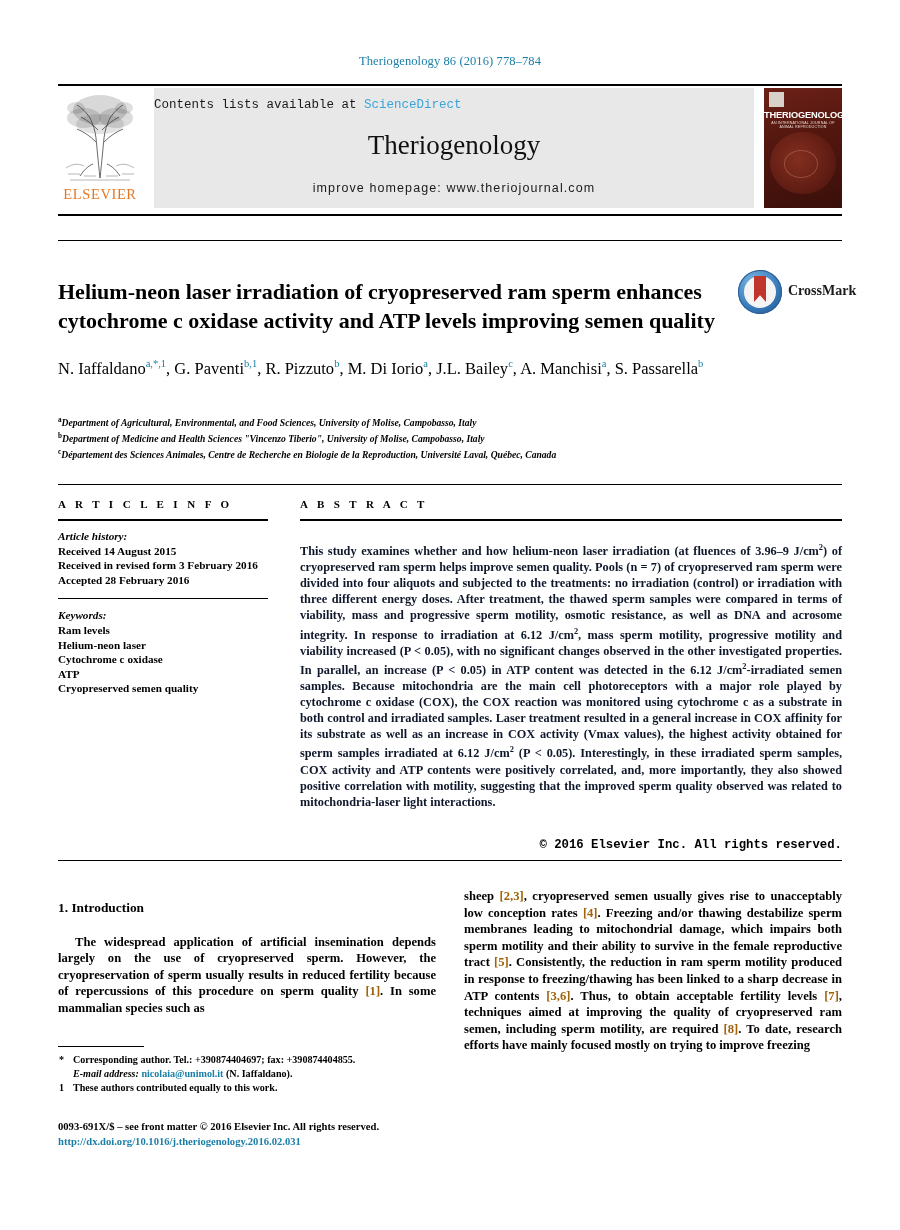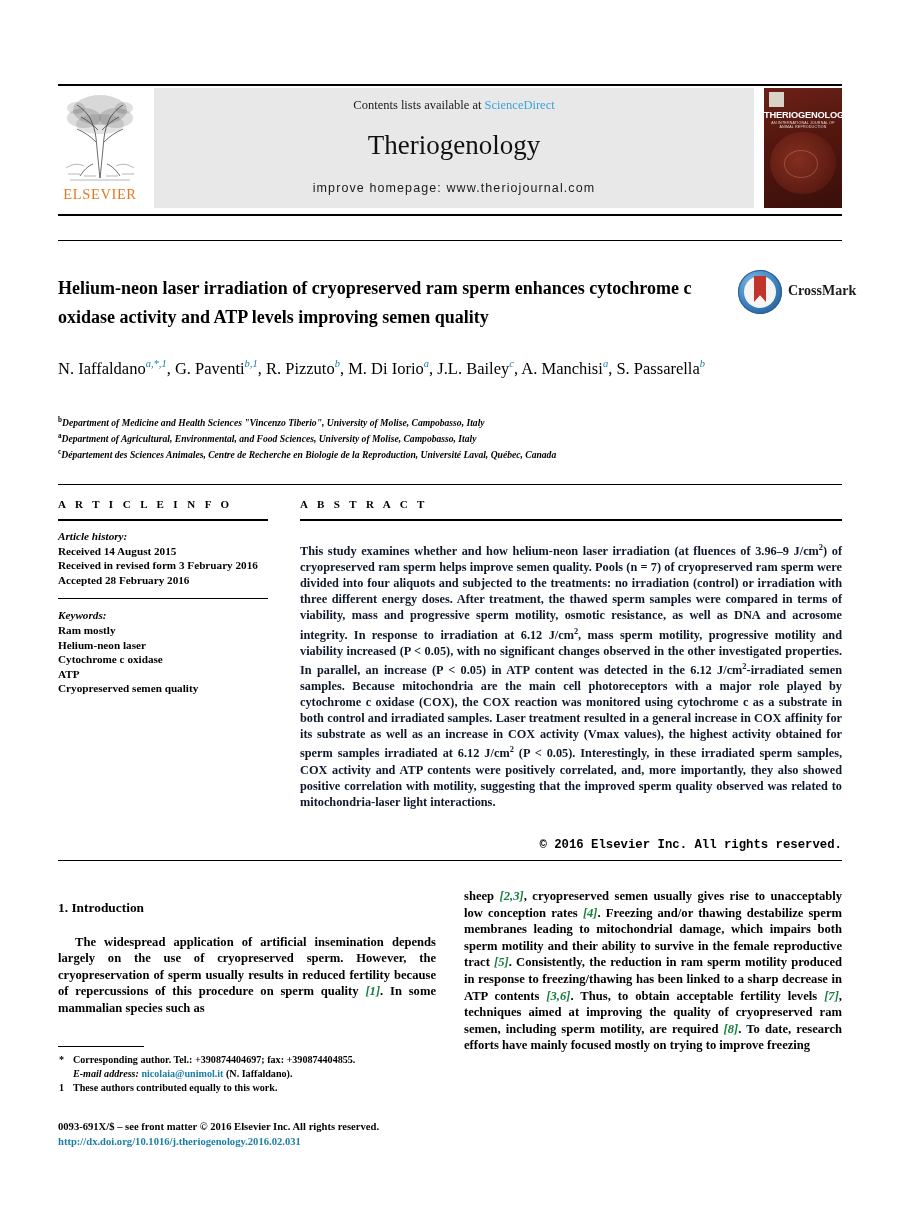--- a/index.html
+++ b/index.html
@@ -73,23 +73,23 @@
   .contents-box {
     position: absolute;
     left: 96px; top: 0;
     width: 600px; height: 120px;
     background: #e8e8e8;
   }
   .contents-line {
     position: absolute;
     left: 0; top: 10px;
     width: 600px;
-    text-align: center;
+    text-align: left;
     font-size: 12.5px;
-    font-family: Liberation Serif, serif;
+    font-family: Liberation Mono, monospace;
     color: #1a1a1a;
   }
   .contents-line .sd {
     color: #3aa3d8;
   }
   .journal-name {
     position: absolute;
     left: 0; top: 42px;
     width: 600px;
     text-align: center;
@@ -157,21 +157,21 @@
     font-family: "Liberation Sans", sans-serif;
   }
 
   
   .rule-title { position:absolute; left:58px; top:240px; width:784px; height:1px; background:#000; }
 
   .article-title {
     position: absolute;
     left: 58px; top: 262px;
     width: 660px;
-    font-size: 18px;
+    font-size: 22px;
     line-height: 29px;
     font-family: "Liberation Serif", serif;
     color: #000;
   }
   .crossmark {
     position: absolute;
     left: 738px; top: 270px;
     width: 104px; height: 46px;
   }
   .cm-badge {
@@ -206,21 +206,21 @@
   }
 
   .authors {
     position: absolute;
     left: 58px; top: 352px;
     width: 700px;
     font-size: 16.5px;
     line-height: 24px;
     font-family: "Liberation Serif", serif;
   }
-  .authors sup { font-size: 10.5px; color: #1a7fa8; font-style: italic; }
+  .authors sup { font-size: 10.5px; color: #1a7fa8; }
 
   .affiliations {
     position: absolute;
     left: 58px; top: 414px;
     width: 740px;
     font-size: 9.6px;
     line-height: 12.6px;
     font-style: italic;
     font-weight: bold;
     font-family: "Liberation Serif", serif;
@@ -295,21 +295,21 @@
   .body-col.left  { left: 58px; }
   .body-col.right { left: 464px; }
   .sec-title {
     font-size: 13.4px;
     font-weight: bold;
     margin-bottom: 17px;
     font-family: "Liberation Serif", serif;
     margin-top: 12px;
   }
   .para { text-indent: 17px; margin: 0; }
-  .cit { color: #15803d; font-style: italic; }
+  .cit { color: #a16207; }
 
   
   .foot-rule {
     position: absolute;
     left: 58px; top: 1046px;
     width: 86px; height: 1px;
     background: #000;
   }
   .footnotes {
     position: absolute;
@@ -334,20 +334,21 @@
     font-family: "Liberation Serif", serif;
     font-weight: bold;
   }
   .imprint .doi { color: #1a7fa8; }
 </style>
 </head>
 <body>
 
 <div class="page">
 
+  <div class="running-head">Theriogenology 86 (2016) 778–784</div>
 
   <div class="rule rule-top"></div>
 
   <div class="masthead">
 
     <div class="elsevier-logo">
       <div class="elsevier-tree">
         <svg width="80" height="92" viewBox="0 0 80 92">
           <g stroke="#2b2b2b" stroke-width="0.7" fill="none">
             <path d="M40 88 C38 70 37 58 36 48 C35 40 33 34 30 28"></path>
@@ -404,40 +405,40 @@
     <div class="cm-badge">
       <div class="cm-inner"></div>
       <div class="cm-ribbon"></div>
     </div>
     <div class="cm-text">CrossMark</div>
   </div>
 
   <div class="authors"><span>N. Iaffaldano</span><sup>a,*,1</sup>, <span>G. Paventi</span><sup>b,1</sup>, <span>R. Pizzuto</span><sup>b</sup>, <span>M. Di Iorio</span><sup>a</sup>, <span>J.L. Bailey</span><sup>c</sup>, <span>A. Manchisi</span><sup>a</sup>, <span>S. Passarella</span><sup>b</sup></div>
 
   <div class="affiliations">
+      <div><sup>a</sup><span>Department of Agricultural, Environmental, and Food Sciences, University of Molise, Campobasso, Italy</span></div>
       <div><sup>b</sup><span>Department of Medicine and Health Sciences "Vincenzo Tiberio", University of Molise, Campobasso, Italy</span></div>
-      <div><sup>a</sup><span>Department of Agricultural, Environmental, and Food Sciences, University of Molise, Campobasso, Italy</span></div>
       <div><sup>c</sup><span>Département des Sciences Animales, Centre de Recherche en Biologie de la Reproduction, Université Laval, Québec, Canada</span></div>
     </div>
 
   <div class="rule-info"></div>
 
   <div class="col-info">
     <div class="sec-head">A R T I C L E   I N F O</div>
     <div class="hr-black"></div>
     <div class="info-body">
       <div class="lbl">Article history:</div>
       <div>Received 14 August 2015</div>
       <div>Received in revised form 3 February 2016</div>
       <div>Accepted 28 February 2016</div>
     </div>
     <div class="hr-black-thin"></div>
     <div class="info-body" style="margin-top:0">
       <div class="lbl">Keywords:</div>
-      <div>Ram mostly</div>
+      <div>Ram levels</div>
       <div>Helium-neon laser</div>
       <div>Cytochrome c oxidase</div>
       <div>ATP</div>
       <div>Cryopreserved semen quality</div>
     </div>
   </div>
 
   <div class="col-abs">
     <div class="sec-head">A B S T R A C T</div>
     <div class="hr-black"></div>

